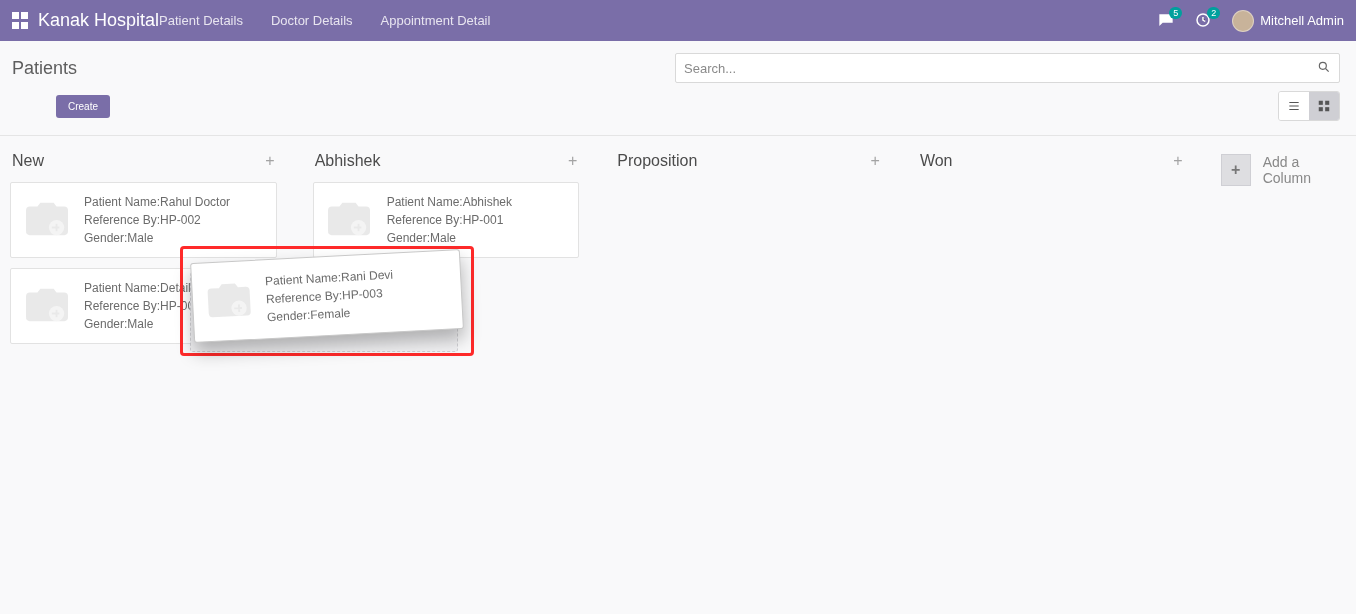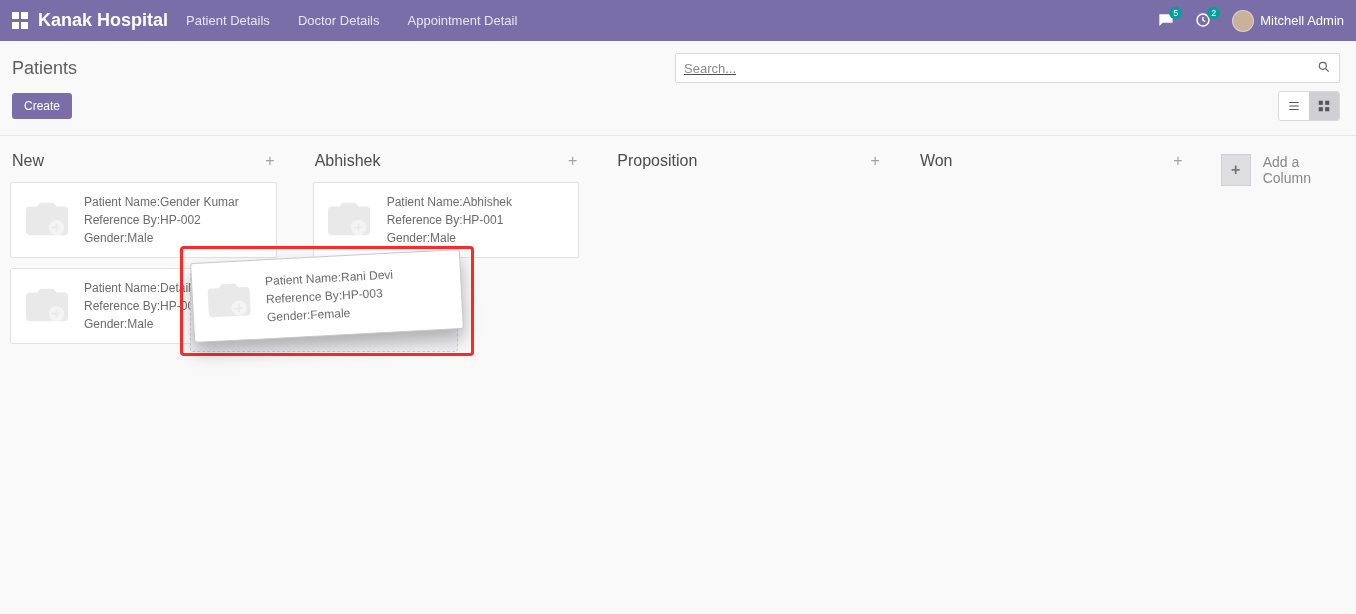--- a/index.html
+++ b/index.html
@@ -5,21 +5,21 @@
   * { box-sizing: border-box; margin: 0; padding: 0; }
   html, body { width: 1356px; height: 614px; font-family: Arial, Helvetica, sans-serif; color:#4c4c4c; background:#f9f9fa; }
   a { text-decoration:none; color:inherit; }
 
   
   .navbar {
     height:41px; background:#7a6ea8; color:#fff; display:flex; align-items:center; padding:0 12px;
   }
   .nav-apps { width:18px; height:18px; display:inline-flex; flex-wrap:wrap; gap:2px; margin-right:8px; }
   .nav-apps span { width:7px; height:7px; background:#fff; }
-  .brand { font-size:18px; font-weight:700; color:#fff; margin-right:18px; }
+  .brand { font-size:18px; font-weight:400; color:#fff; }
   .nav-links { display:flex; gap:28px; font-size:13px; }
   .nav-links a { color:#e8e5f0; }
   .nav-right { margin-left:auto; display:flex; align-items:center; gap:18px; }
   .bubble-icon, .clock-icon { position:relative; width:20px; height:20px; display:inline-block; }
   .badge {
     position:absolute; top:-4px; right:-6px; background:#00a09d; color:#fff;
     font-size:9px; border-radius:8px; padding:0 4px; line-height:12px;
   }
   .avatar { width:22px; height:22px; border-radius:50%; background:#c8b39a; display:inline-block; margin-right:6px; border:1px solid rgba(255,255,255,.4); }
   .user { display:flex; align-items:center; font-size:13px; color:#fff; }
@@ -27,36 +27,35 @@
   
   .cp-top {
     display:flex; align-items:center; justify-content:space-between;
     padding:12px 16px 8px 12px;
   }
   .page-title { font-size:18px; color:#5e5e5e; }
   .search-wrap {
     width:665px; display:flex; align-items:center;
     border:1px solid #d9d9d9; background:#fff; height:30px; padding:0 8px;
     border-radius:2px;
-    text-decoration:underline;
   }
   .search-wrap input {
     flex:1; border:none; outline:none; font-size:13px; color:#555;
   }
   .search-wrap input::placeholder { color:#8a8a8a; }
   .magnifier { font-size:14px; color:#666; }
 
   .cp-bottom {
     display:flex; align-items:center; justify-content:space-between;
     padding:0 16px 14px 12px;
     border-bottom:1px solid #e5e5e5;
   }
   .btn-create {
     background:#7a6ea8; color:#fff; border:none; padding:6px 12px;
-    font-size:12px; border-radius:3px; cursor:pointer;
+    font-size:10px; border-radius:3px; cursor:pointer;margin-left:44px;
   }
   .cp-right { display:flex; align-items:center; gap:22px; }
   .filter-btn { font-size:13px; color:#4c4c4c; display:inline-flex; align-items:center; gap:4px; cursor:pointer; }
   .view-switch { display:flex; border:1px solid #d9d9d9; border-radius:3px; overflow:hidden; }
   .view-switch button {
     width:30px; height:28px; background:#fff; border:none; cursor:pointer;
     display:flex; align-items:center; justify-content:center; color:#6b6b6b;
   }
   .view-switch button.active { background:#cfcfd4; }
 
@@ -219,21 +218,21 @@
 
     <div class="card">
       <div class="thumb">
         <svg width="46" height="42" viewBox="0 0 48 44">
             <path fill="#c9c9c9" d="M6 10h8l3-4h14l3 4h8a4 4 0 0 1 4 4v22a4 4 0 0 1-4 4H6a4 4 0 0 1-4-4V14a4 4 0 0 1 4-4z"></path>
             <circle cx="34" cy="32" r="8" fill="#e6e6e6"></circle>
             <path fill="#c9c9c9" d="M33 28h2v8h-2zM29 31h8v2h-8z"></path>
           </svg>
       </div>
       <div class="lines">
-        <div><span class="label">Patient Name:</span><span class="val">Gender Kumar</span></div>
+        <div><span class="label">Patient Name:</span><span class="val">Rahul Doctor</span></div>
         <div><span class="label">Reference By:</span><span class="val">HP-002</span></div>
         <div><span class="label">Gender:</span><span class="val">Male</span></div>
       </div>
     </div>
 
     <div class="card">
       <div class="thumb">
         <svg width="46" height="42" viewBox="0 0 48 44">
             <path fill="#c9c9c9" d="M6 10h8l3-4h14l3 4h8a4 4 0 0 1 4 4v22a4 4 0 0 1-4 4H6a4 4 0 0 1-4-4V14a4 4 0 0 1 4-4z"></path>
             <circle cx="34" cy="32" r="8" fill="#e6e6e6"></circle>

